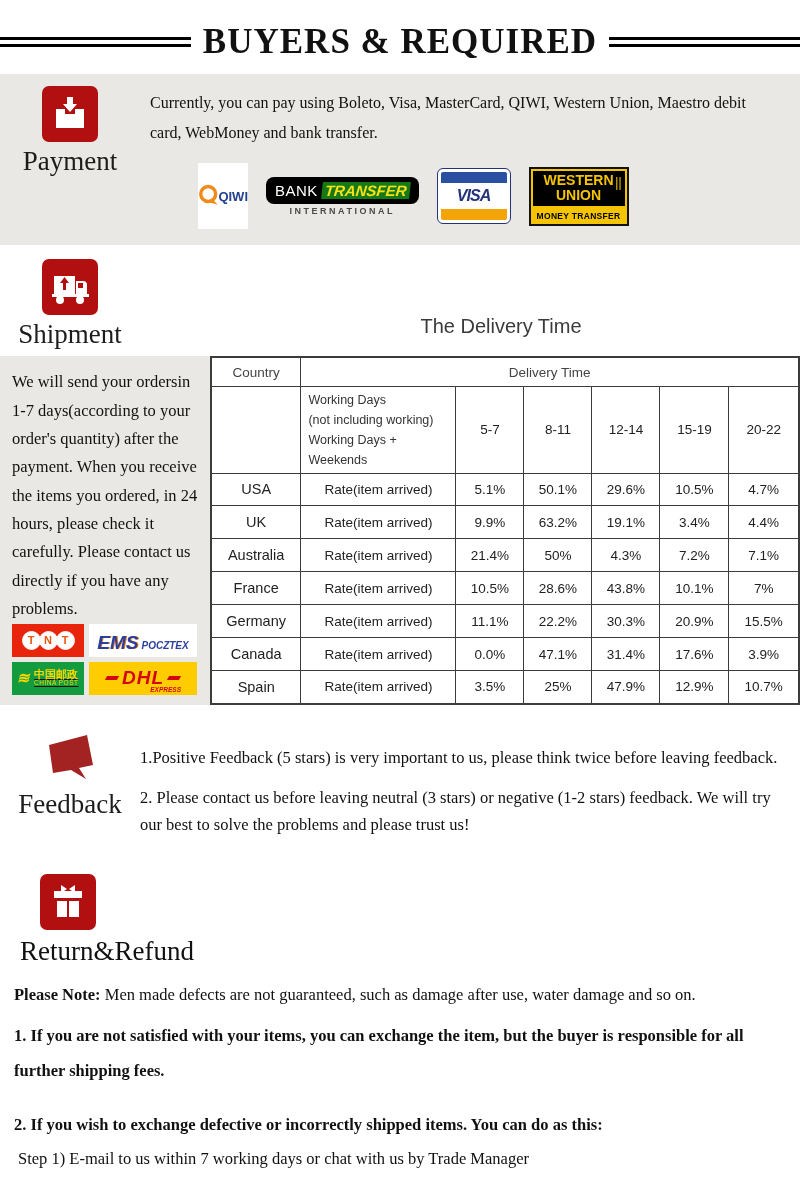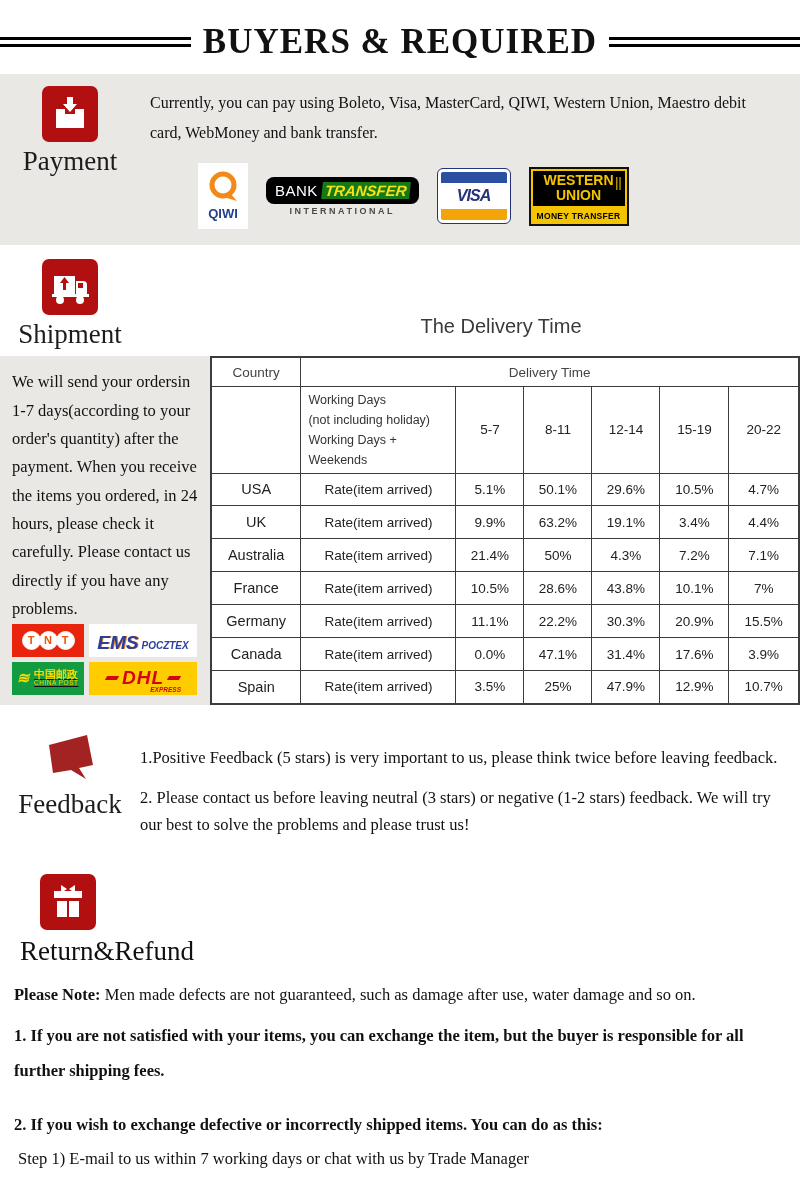--- a/index.html
+++ b/index.html
@@ -18,21 +18,21 @@
   
   .icon-col { width:140px; display:flex; flex-direction:column; align-items:center; flex-shrink:0; }
   .red-tile { width:56px; height:56px; background:#b21010; border-radius:7px; display:flex; align-items:center; justify-content:center; }
   .section-label { font-size:27px; color:#1c1c1c; margin-top:4px; }
 
   
   .payment-section { margin-top:12px; background:#e9e8e5; display:flex; padding:12px 0 16px; min-height:152px; }
   .payment-desc { font-size:16px; line-height:1.85; margin:2px 26px 0 10px; }
   .payment-logos { display:flex; align-items:center; gap:18px; margin:16px 0 0 58px; }
 
-  .qiwi-box { width:50px; height:66px; background:#fff; display:flex; flex-direction:column; align-items:center; justify-content:center; }
+  .qiwi-box { width:50px; height:66px; background:#fff; display:flex; flex-direction:row; align-items:center; justify-content:center; }
   .qiwi-text { color:#24418e; font-family:"Liberation Sans",sans-serif; font-weight:bold; font-size:13px; margin-top:1px; }
 
   .bt-wrap { display:flex; flex-direction:column; align-items:center; }
   .bt-box { background:#000; border-radius:8px; padding:5px 9px; display:flex; align-items:center; gap:4px; }
   .bt-bank { color:#fff; font-family:"Liberation Sans",sans-serif; font-weight:normal; font-size:15px; letter-spacing:.5px; }
   .bt-transfer { color:#f7e11a; background:#157a15; font-family:"Liberation Sans",sans-serif; font-weight:bold; font-style:italic; font-size:15px; padding:0 3px; transform:skewX(-6deg); }
   .bt-intl { color:#4a4a46; font-family:"Liberation Sans",sans-serif; font-weight:bold; font-size:9px; letter-spacing:2.5px; margin-top:2px; }
 
   .visa-card { width:74px; height:56px; background:#fff; border:1px solid #24337a; border-radius:6px; display:flex; flex-direction:column; padding:3px; }
   .visa-top { height:11px; background:#2b50a1; border-radius:2px 2px 0 0; }
@@ -208,21 +208,21 @@
     </colgroup>
     <tbody>
         <tr class="row-h1">
       <td>Country</td>
       <td colspan="6">Delivery Time</td>
     </tr>
     <tr class="row-h2">
       <td></td>
       <td class="wd-cell">
         <div>Working Days</div>
-        <div>(not including holiday)</div>
+        <div>(not including working)</div>
         <div>Working Days + Weekends</div>
       </td>
       <td>5-7</td>
       <td>8-11</td>
       <td>12-14</td>
       <td>15-19</td>
       <td>20-22</td>
     </tr>
     <tr class="data-row">
       <td class="country-cell">USA</td>

